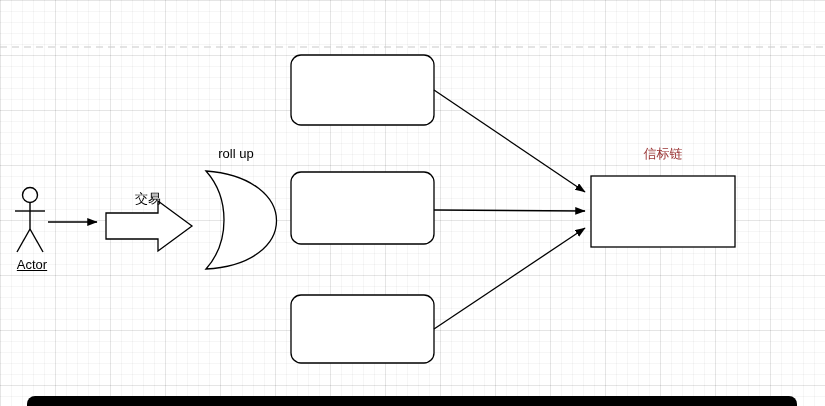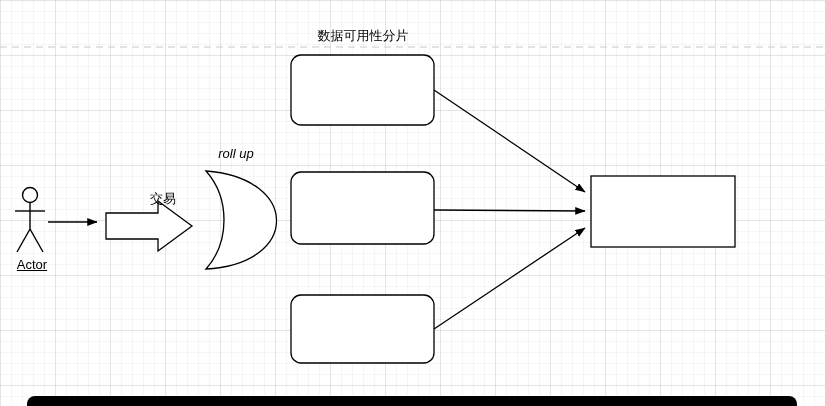--- a/index.html
+++ b/index.html
@@ -67,20 +67,20 @@
 
     <line x1="434" y1="90" x2="585" y2="192" stroke="#000" stroke-width="1.3" marker-end="url(#arrowhead)"></line>
     <line x1="434" y1="210" x2="585" y2="211" stroke="#000" stroke-width="1.3" marker-end="url(#arrowhead)"></line>
     <line x1="434" y1="329" x2="585" y2="228" stroke="#000" stroke-width="1.3" marker-end="url(#arrowhead)"></line>
 
     <rect x="27" y="396" width="770" height="18" rx="8" fill="#000"></rect>
   </svg>
 
   <div class="lbl" style="left:8px;top:257px;width:48px;text-decoration:underline;">Actor</div>
 
-  <div class="lbl" style="left:132px;top:191px;width:62px;">交易</div>
+  <div class="lbl" style="left:117px;top:191px;width:62px;">交易</div>
 
-  <div class="lbl" style="left:196px;top:146px;width:80px;font-style:italic;">roll up</div>
+  <div class="lbl" style="left:196px;top:146px;width:80px;">roll up</div>
 
-  <div class="lbl" style="left:287px;top:28px;width:152px;">数据可用性分片</div>
 
+  <div class="lbl beacon" style="left: 598px; top: 146px; width: 130px; color: rgb(153, 51, 51);">信标链</div>
 
 </div>
 
 </body></html>

